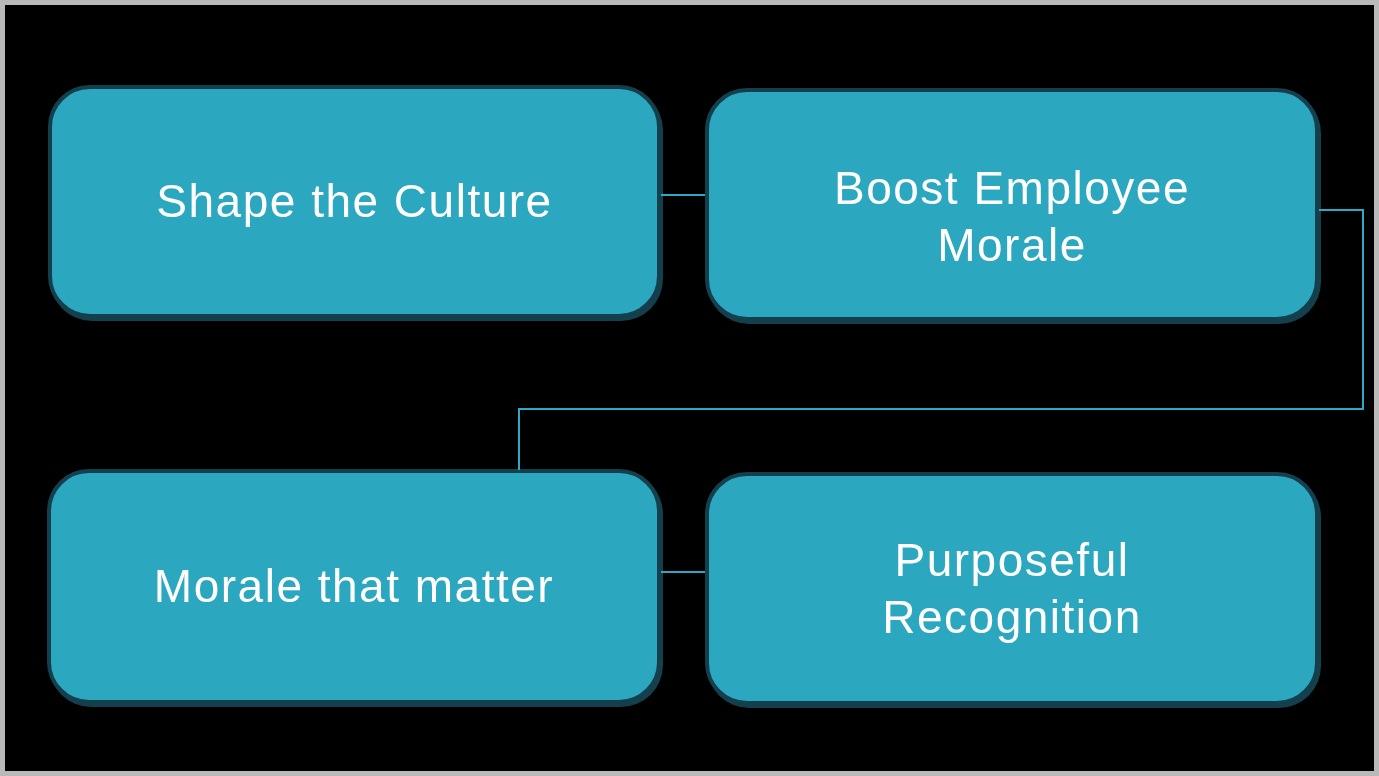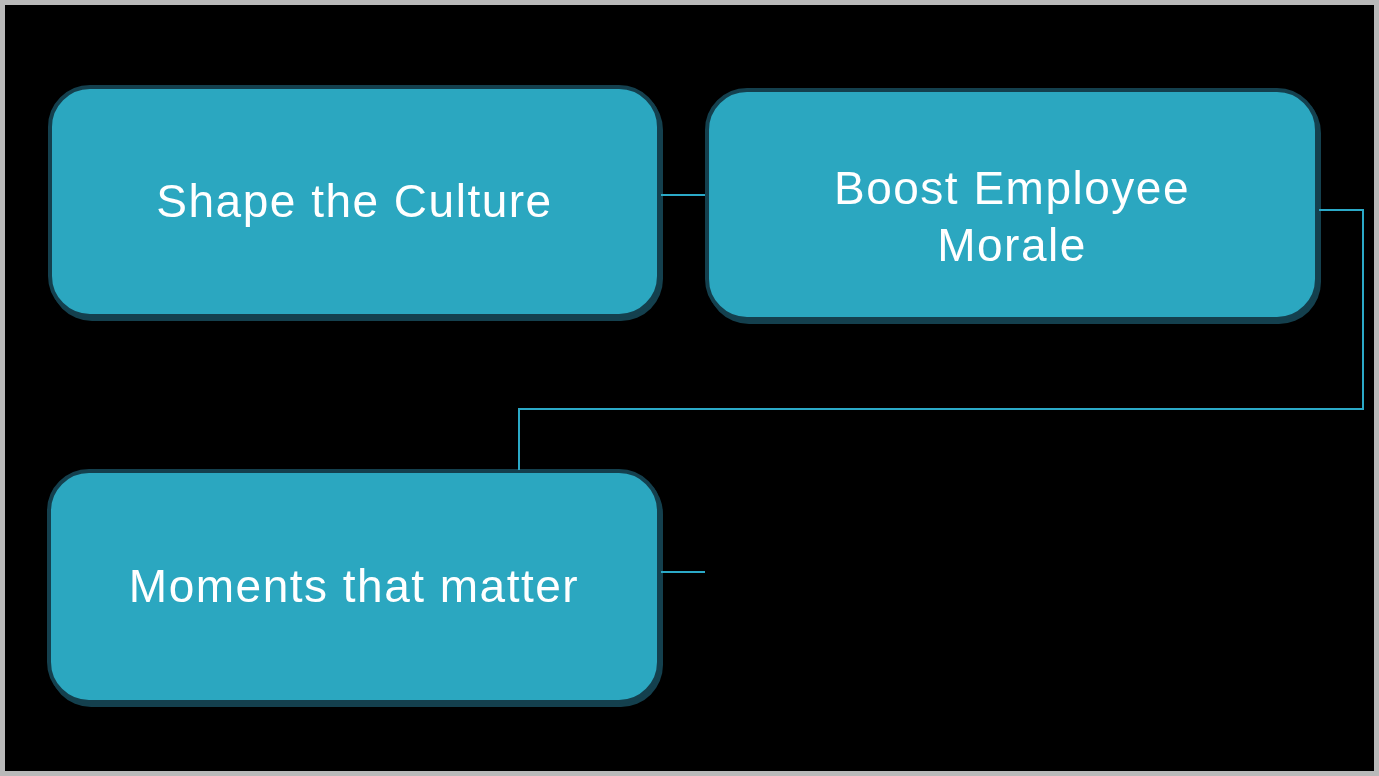--- a/index.html
+++ b/index.html
@@ -66,23 +66,26 @@
 
   <div class="node" id="node-1">
     <span class="label">Shape the Culture</span>
   </div>
 
   <div class="node" id="node-2">
     <span class="label">Boost Employee Morale</span>
   </div>
 
   <div class="node" id="node-3">
-    <span class="label">Moments that matter</span>
+    <span class="label">Morale that matter</span>
   </div>
 
+  <div class="node" id="node-4">
+    <span class="label">Purposeful Recognition</span>
+  </div>
 
   <div class="conn" id="conn-top"></div>
   <div class="conn" id="conn-elbow-h1"></div>
   <div class="conn" id="conn-elbow-v1"></div>
   <div class="conn" id="conn-elbow-h2"></div>
   <div class="conn" id="conn-elbow-v2"></div>
   <div class="conn" id="conn-bottom"></div>
 
 </div>
 

